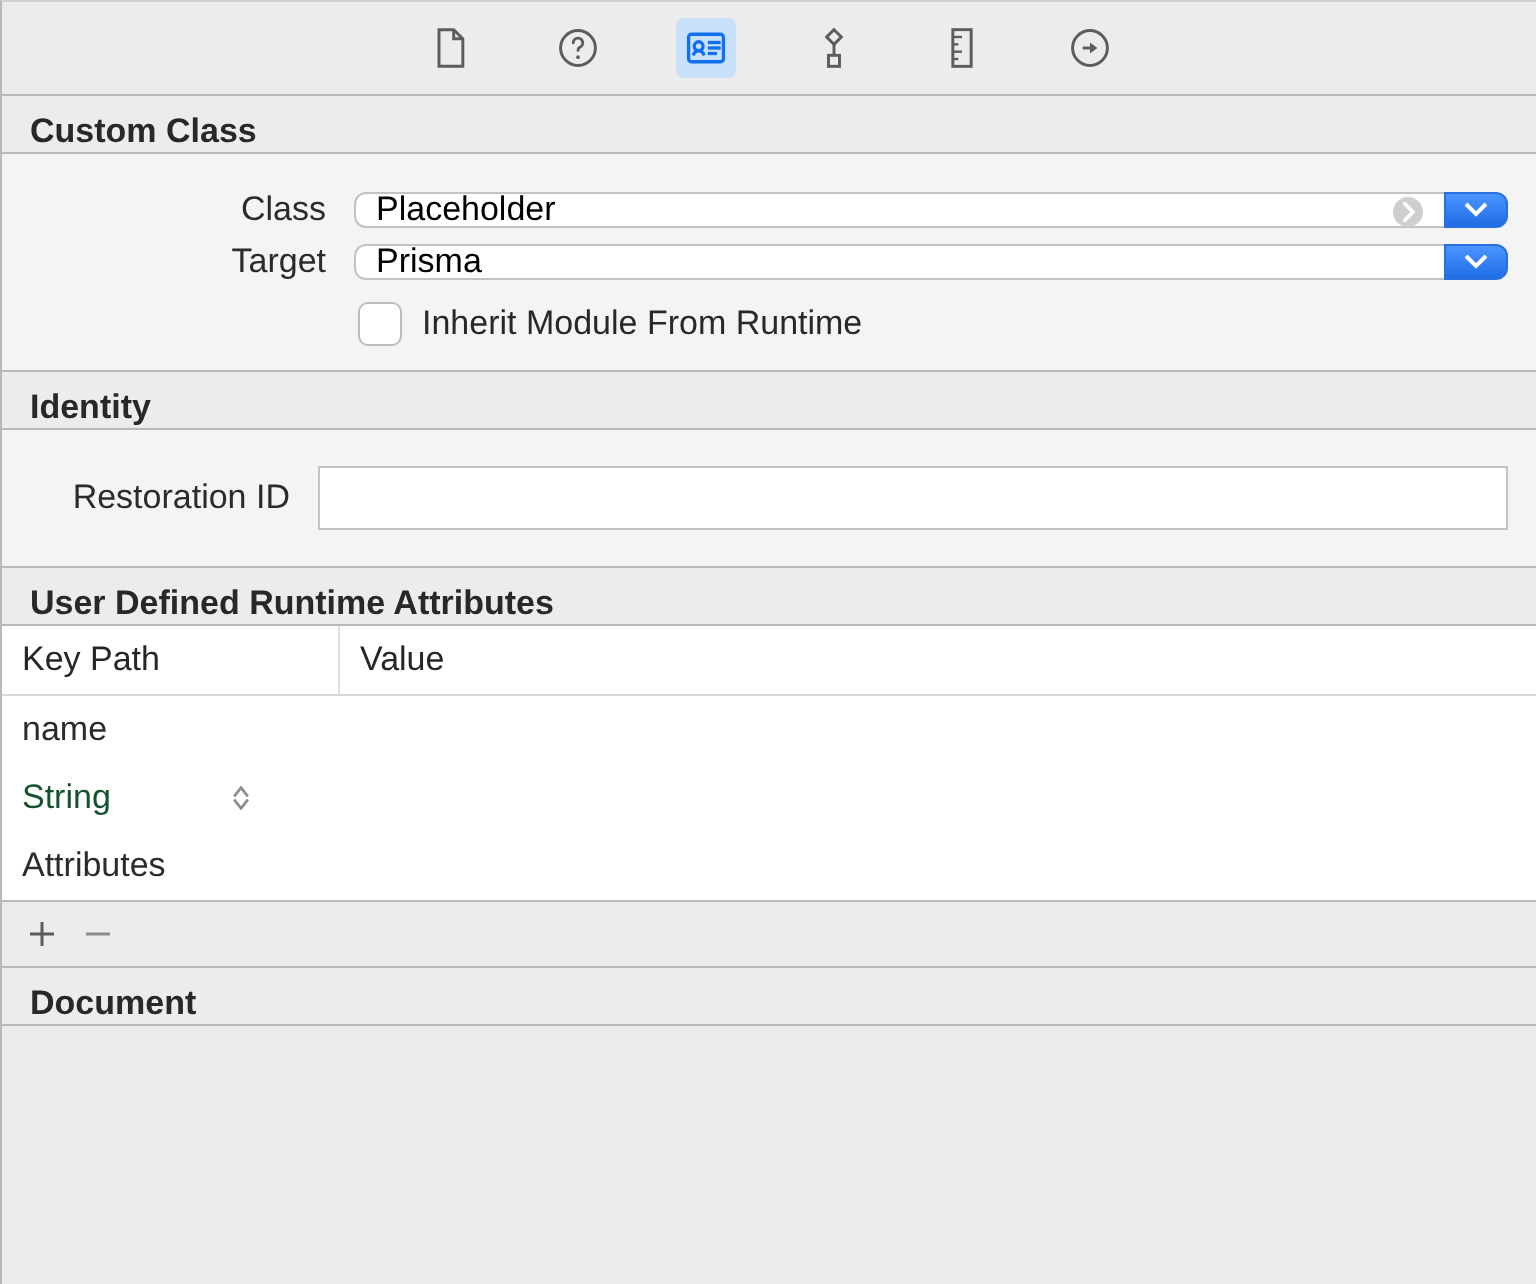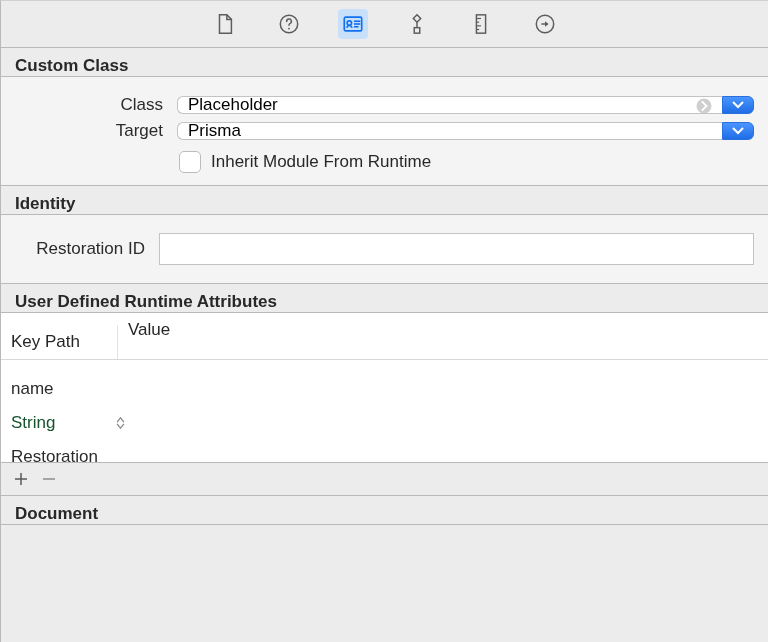--- a/index.html
+++ b/index.html
@@ -142,21 +142,21 @@
     border-bottom: 1px solid #d8d8d8;
   }
   .th {
     padding: 7px 10px;
     text-align: left;
     font-weight: 400;
     color: #262626;
     border-right: 1px solid #e2e2e2;
   }
   .th:last-child { border-right: none; }
-  .col-kp    { width: 117px; margin-top: 12px; }
+  .col-kp    { width: 169px; }
   .col-type  { width: 134px; }
   .col-value { flex: 1; }
   .tbody { height: 102px; }
   .trow { display: flex; flex-direction: column; }
   .td {
     padding: 7px 10px;
     color: #2b2b2b;
   }
   .td.type-cell {
     display: flex;
@@ -305,21 +305,21 @@
           <span>String</span>
           <span class="stepper-arrows">
             <svg width="9" height="6" viewBox="0 0 10 7">
                 <polyline points="1,6 5,1 9,6" fill="none" stroke="#8d8d8d" stroke-width="1.6"></polyline>
               </svg>
             <svg width="9" height="6" viewBox="0 0 10 7">
                 <polyline points="1,1 5,6 9,1" fill="none" stroke="#8d8d8d" stroke-width="1.6"></polyline>
               </svg>
           </span>
         </div>
-        <div class="td col-value">Restoration</div>
+        <div class="td col-value">Attributes</div>
       </div>
     </div>
     <div class="tfoot">
       <span class="iconbtn">
         <svg width="16" height="16" viewBox="0 0 16 16">
             <line x1="8" y1="2" x2="8" y2="14" stroke="#5a5a5a" stroke-width="1.5"></line>
             <line x1="2" y1="8" x2="14" y2="8" stroke="#5a5a5a" stroke-width="1.5"></line>
           </svg>
       </span>
       <span class="iconbtn">

